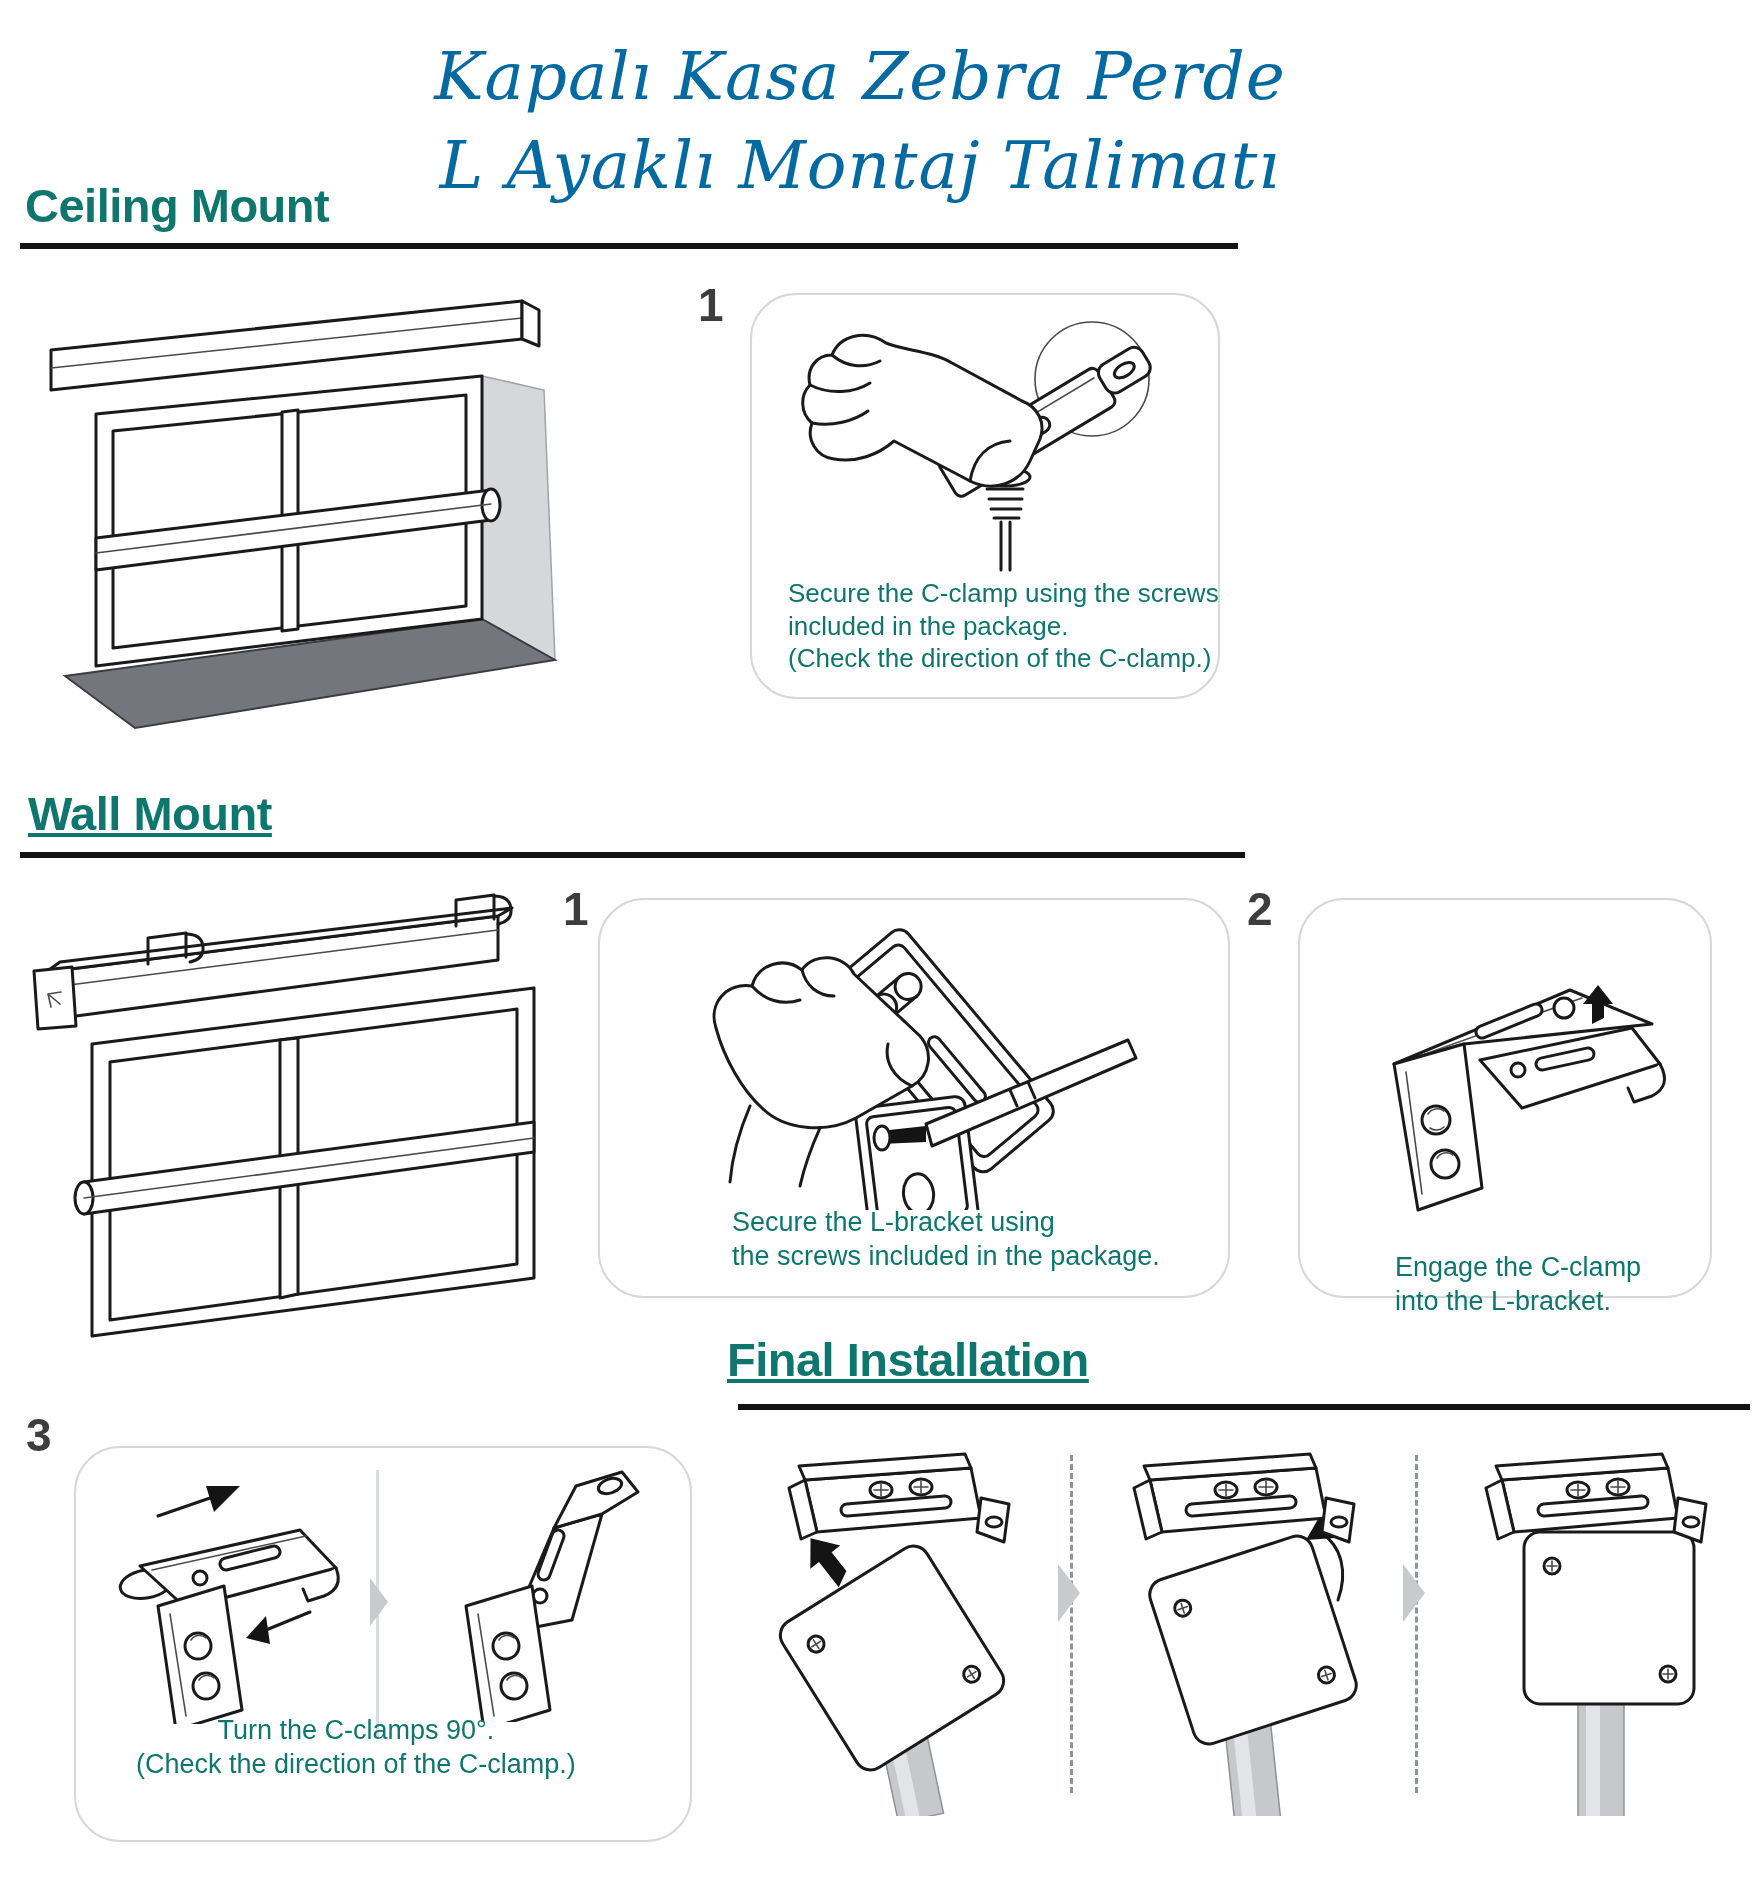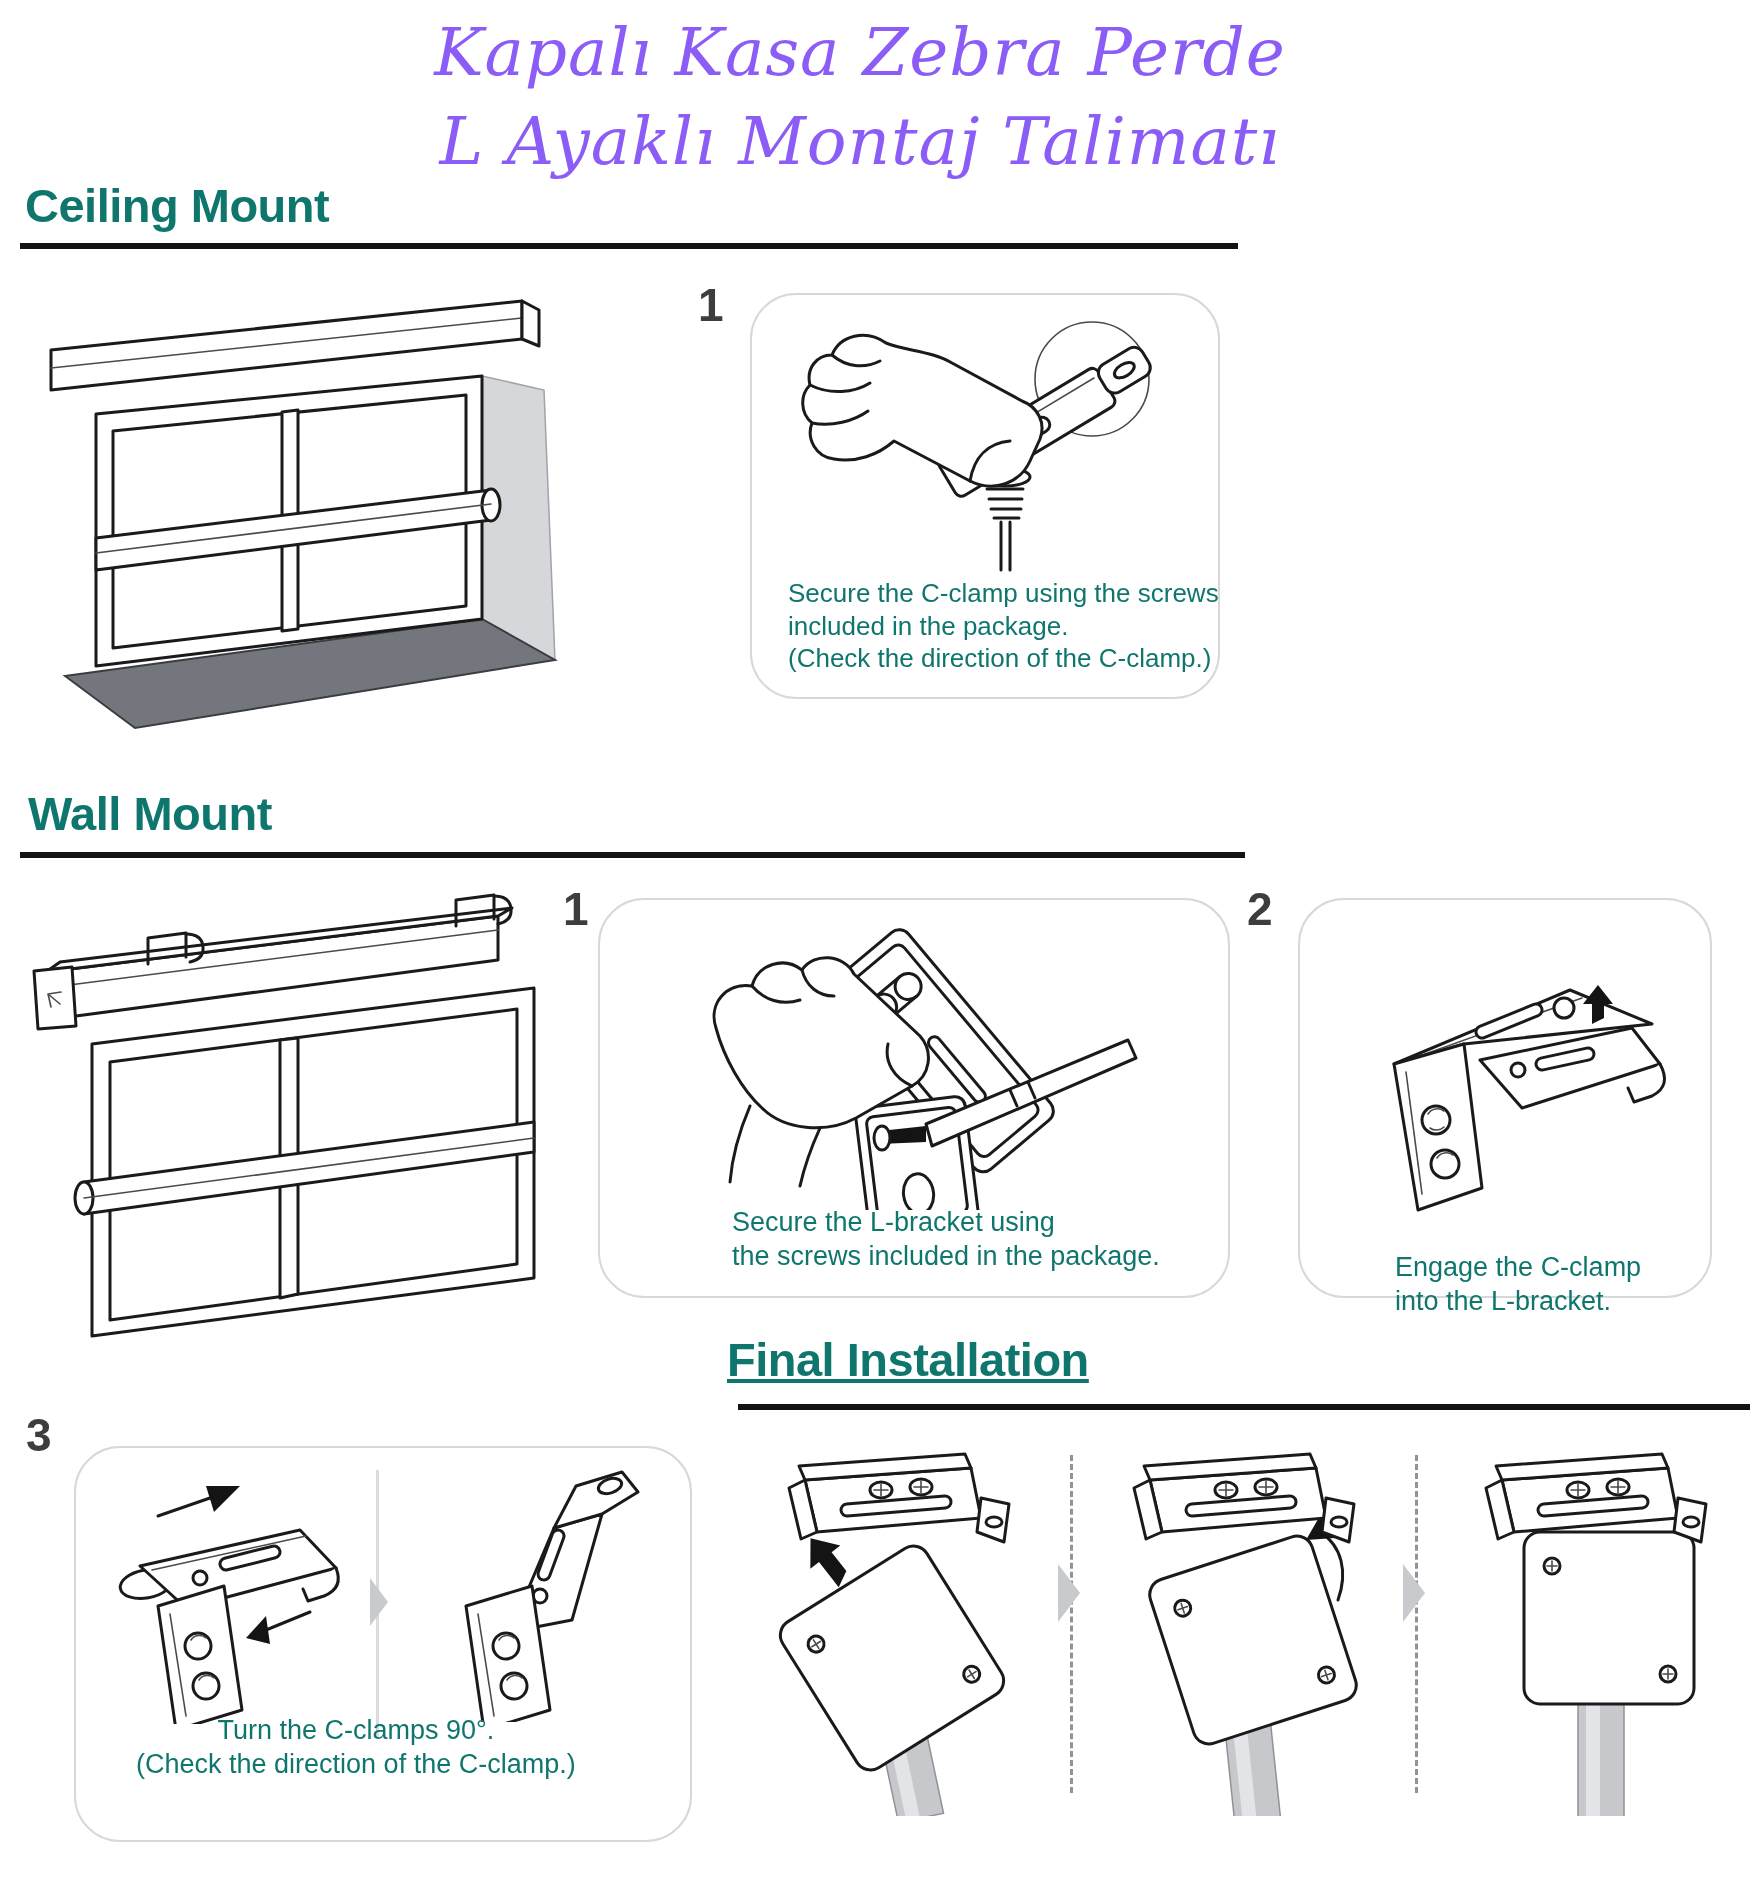--- a/index.html
+++ b/index.html
@@ -33,21 +33,21 @@
   .thin{fill:none;stroke:#4a4a4a;stroke-width:1.6;stroke-linecap:round;}
   .bk{fill:#141414;stroke:none;}
   .cap-o{fill:none;stroke:#1a1a1a;stroke-width:15;stroke-linecap:round;}
   .cap-i{fill:none;stroke:#ffffff;stroke-width:9;stroke-linecap:round;}
 </style>
 </head>
 <body>
 
 <div class="page">
 
-  <div class="title" id="title-block" style="color: #8b5cf6;">
+  <div class="title" id="title-block" style="color: #0369a1; margin-top: 24px;">
     <div class="title-line">Kapalı Kasa Zebra Perde</div>
     <div class="title-line">L Ayaklı Montaj Talimatı</div>
   </div>
 
   <div class="h2" style="left:25px;top:178px;">Ceiling Mount</div>
   <div class="rule" style="left:20px;top:243px;width:1218px;"></div>
 
   <svg class="illu" style="left:35px;top:288px;" width="535" height="447" viewBox="0 0 535 447">
     <polygon points="447,88 509,102 520,372 447,331" fill="#d5d7da" stroke="#a0a3a7" stroke-width="1.5"></polygon>
     <polygon points="30,388 447,331 520,372 100,440" fill="#73767c" stroke="#3a3c40" stroke-width="2"></polygon>
@@ -81,21 +81,21 @@
       <path class="wh" d="M112,34 C92,20 66,26 58,46 C42,46 32,60 36,76 C26,86 26,104 38,114 C32,130 42,148 60,150 C82,154 104,146 120,132 L196,172 C220,184 246,174 256,152 L266,130 C272,114 264,98 248,92 L178,54 C158,42 132,42 112,34 Z"></path>
       <path class="ln" d="M58,46 C72,58 90,60 106,52 M36,76 C56,86 80,84 96,74 M38,114 C58,118 80,112 94,102 M196,172 C200,148 214,134 236,132" stroke-width="2.6"></path>
     </svg>
     <div class="caption small" style="left:36px;top:282px;">
       <div>Secure the C-clamp using the screws</div>
       <div>included in the package.</div>
       <div>(Check the direction of the C-clamp.)</div>
     </div>
   </div>
 
-  <div class="h2" style="left:28px;top:786px;">Wall Mount</div>
+  <div class="h2" style="left:28px;top:786px;text-decoration:underline;">Wall Mount</div>
   <div class="rule" style="left:20px;top:852px;width:1225px;"></div>
 
   <svg class="illu" style="left:28px;top:872px;" width="545" height="470" viewBox="0 0 545 470">
     <polygon class="wh" points="18,100 470,44 470,88 18,148"></polygon>
     <line class="thin" x1="18" y1="116" x2="470" y2="58"></line>
     <polygon class="wh" points="18,100 32,90 484,36 470,44"></polygon>
     <polygon class="wh" points="6,99 44,95 48,154 10,157"></polygon>
     <path class="thin" d="M20,122 l12,10 M20,122 l3,13 M20,122 l13,-2"></path>
     <g class="ln">
       <path d="M120,92 l0,-26 l38,-5 l0,24"></path>

